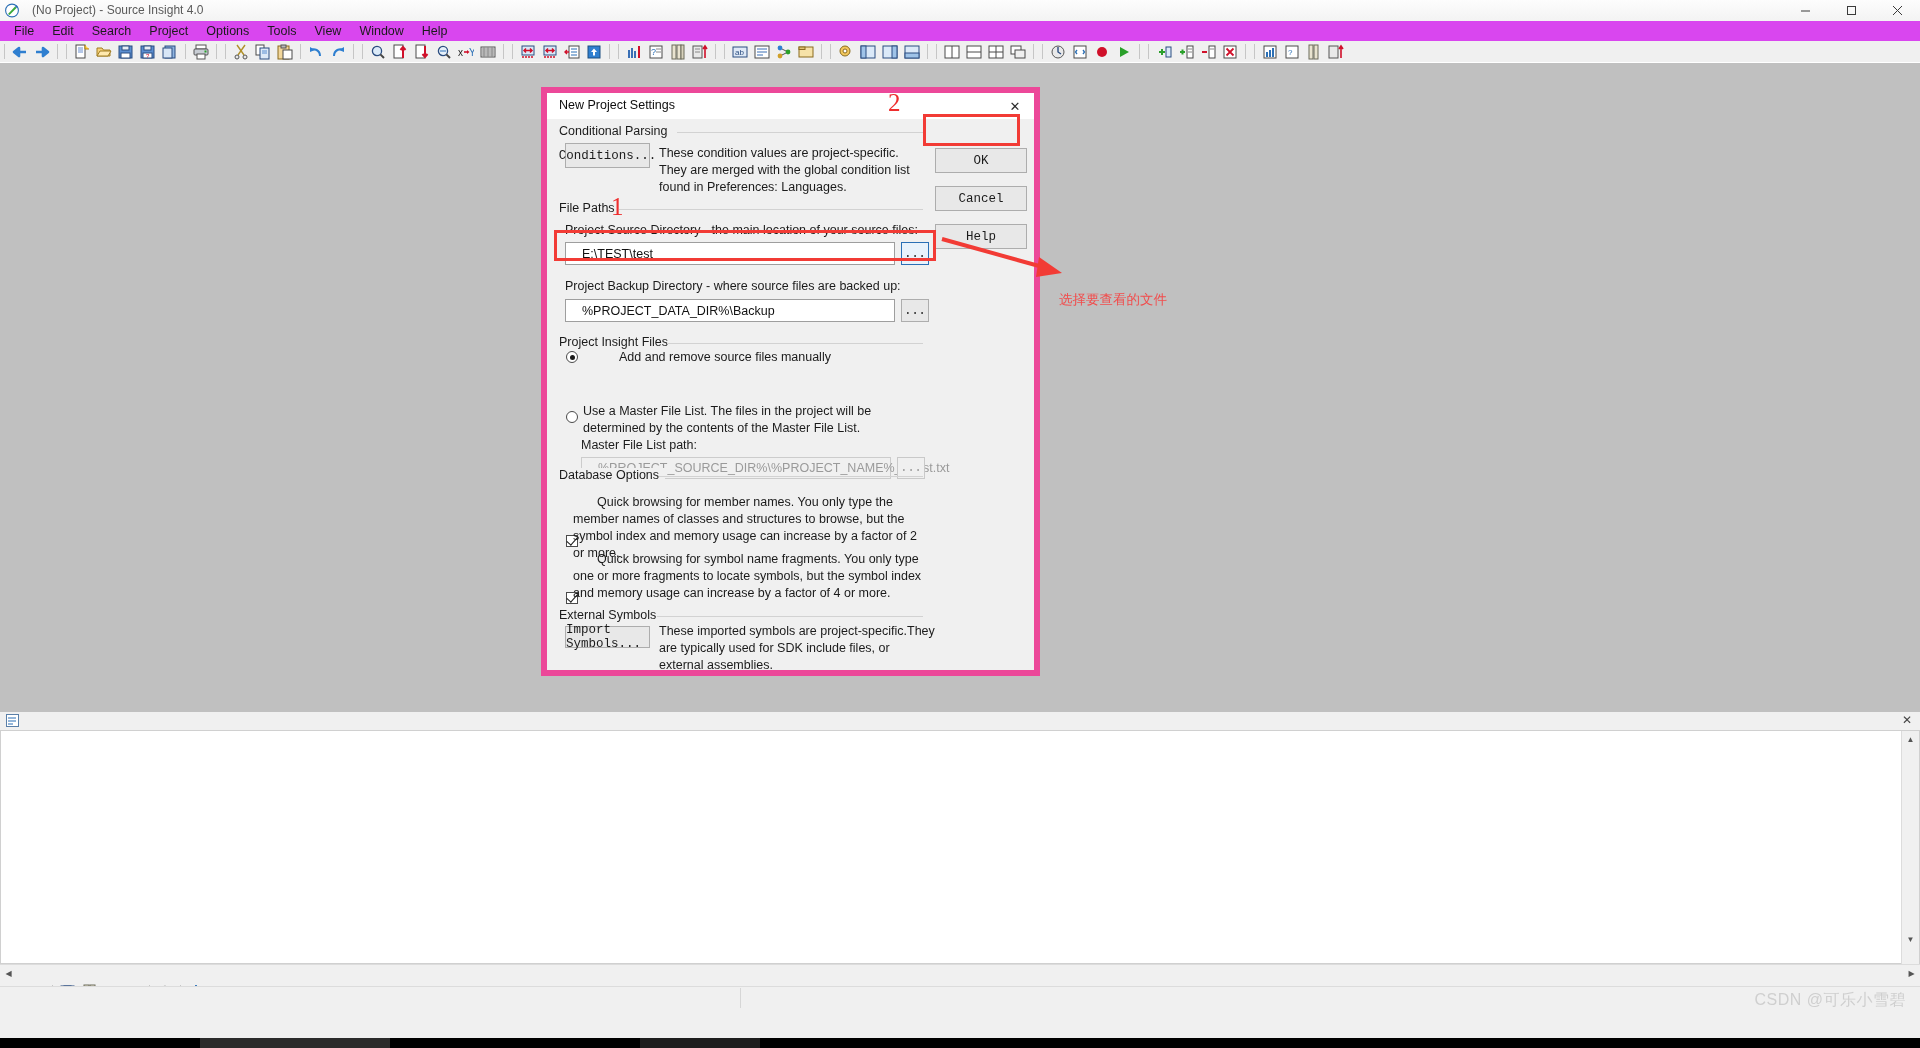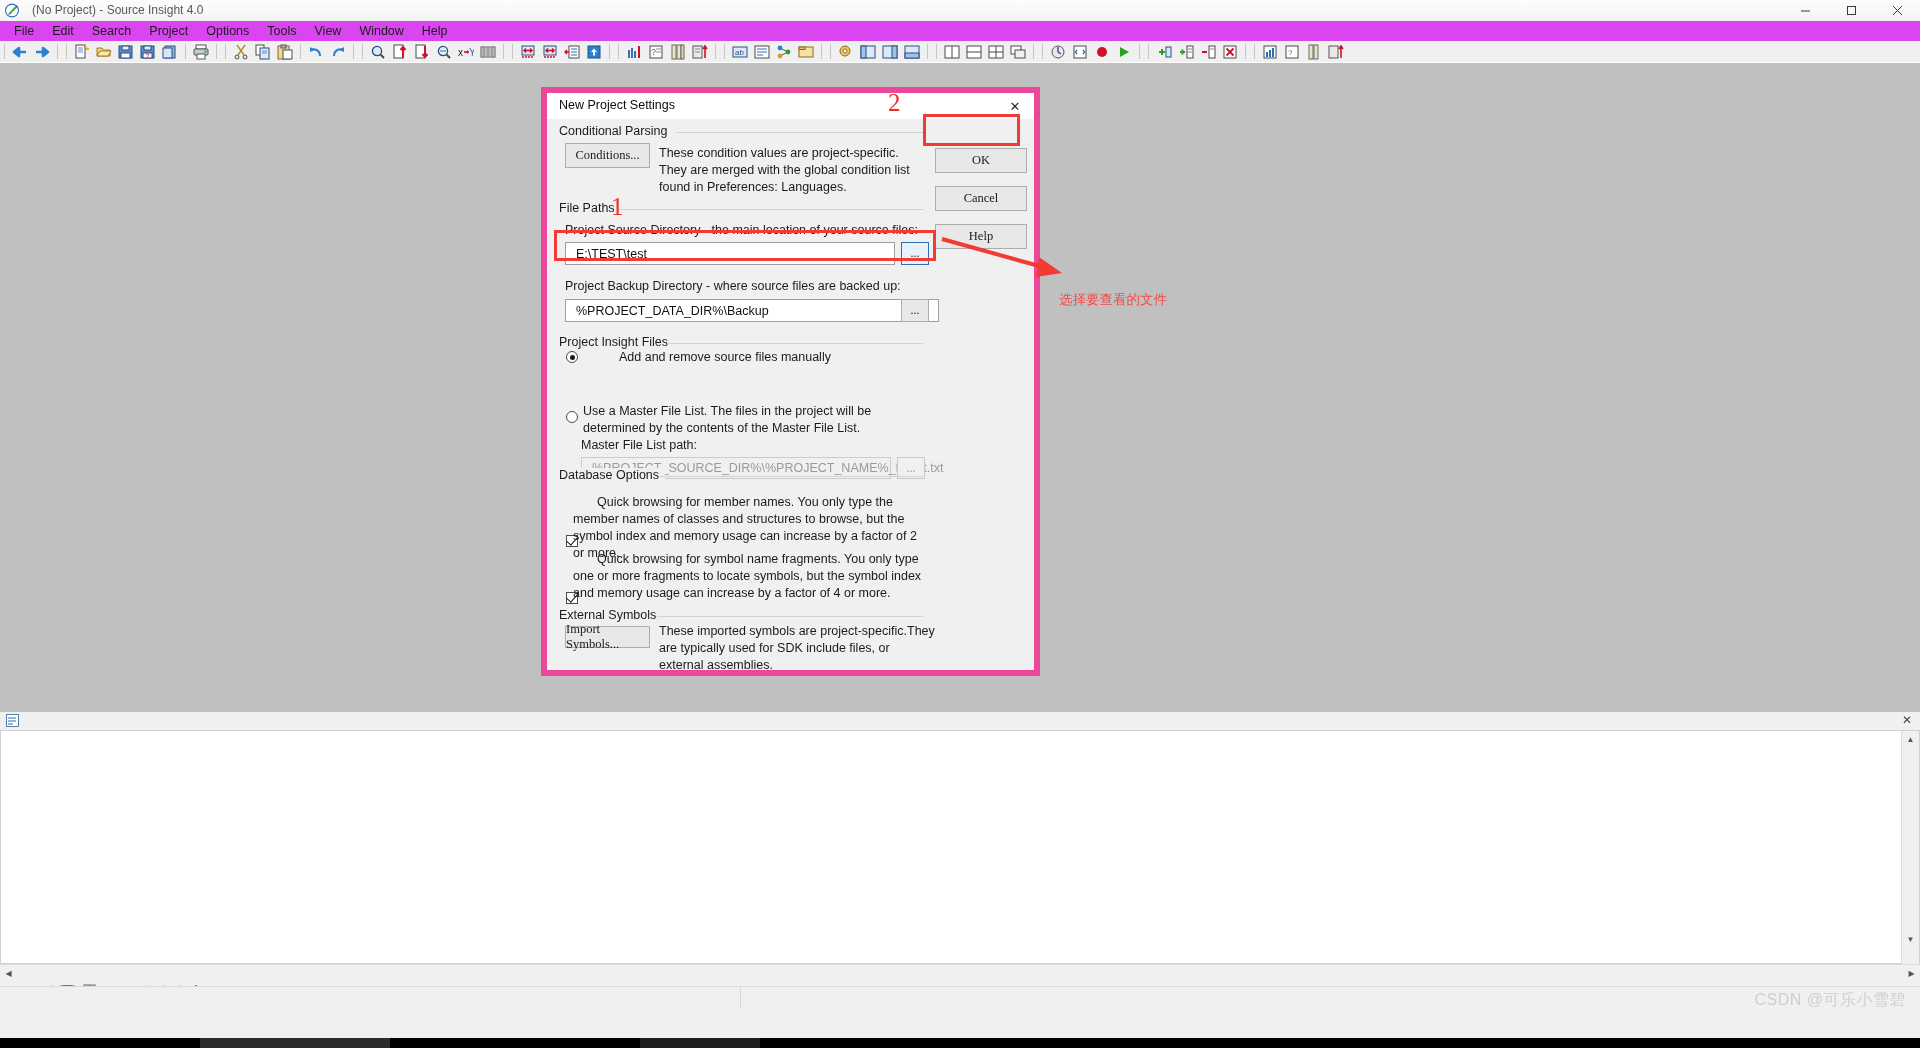--- a/index.html
+++ b/index.html
@@ -73,27 +73,27 @@
 
   
   .grp-label{position:absolute;font-size:12.5px;color:#1b1b1b;background:#f0f0f0;
     padding-right:6px;white-space:nowrap;}
   .grp-line{position:absolute;height:1px;background:#d2d2d2;}
 
   .desc{position:absolute;font-size:12.5px;color:#1b1b1b;line-height:17px;}
   .lbl{position:absolute;font-size:12.5px;color:#1b1b1b;white-space:nowrap;}
 
   .btn{position:absolute;background:#e8e8e8;border:1px solid #adadad;
-    font-family:Liberation Serif, serif;font-size:12.5px;color:#1b1b1b;
+    font-family:Liberation Mono, monospace;font-size:12.5px;color:#1b1b1b;
     display:flex;align-items:center;justify-content:center;box-sizing:border-box;}
   .btn-sm{font-size:12px;}
 
   .tfield{position:absolute;background:#fff;border:1px solid #9e9e9e;box-sizing:border-box;
     font-family:"Liberation Sans",sans-serif;font-size:12.5px;color:#111;
-    padding-left:10px;display:flex;align-items:center;}
+    padding-left:16px;display:flex;align-items:center;}
   .tfield.disabled{background:#f0f0f0;border-color:#cccccc;color:#9a9a9a;}
 
   .radio{position:absolute;width:12px;height:12px;border:1px solid #4a4a4a;border-radius:50%;
     background:#fff;box-sizing:border-box;}
   .radio.on::after{content:"";position:absolute;left:2.5px;top:2.5px;width:5px;height:5px;
     border-radius:50%;background:#1b1b1b;}
   .cbx{position:absolute;width:12px;height:12px;border:1px solid #4a4a4a;background:#fff;
     box-sizing:border-box;}
   .cbx.on::after{content:"";position:absolute;left:2px;top:-1px;width:5px;height:9px;
     border:solid #1b1b1b;border-width:0 1.6px 1.6px 0;transform:rotate(42deg);}
@@ -655,21 +655,21 @@
       <div class="desc" style="left:112px;top:26px;width:262px;">These condition values are project-specific.  They are merged with the global condition list found in Preferences: Languages.</div>
 
       <div class="grp-label" style="left:12px;top:82px;">File Paths</div>
       <div class="grp-line" style="left:72px;top:90px;width:304px;"></div>
 
       <div class="lbl" style="left:18px;top:104px;">Project Source Directory - the main location of your source files:</div>
       <div class="tfield" style="left:18px;top:123px;width:330px;height:23px;">E:\TEST\test</div>
       <div class="btn btn-sm" style="left:354px;top:123px;width:28px;height:23px;border-color:#2b6fb5;background:#e9f2fb;">...</div>
 
       <div class="lbl" style="left:18px;top:160px;">Project Backup Directory - where source files are backed up:</div>
-      <div class="tfield" style="left:18px;top:180px;width:374px;height:23px;">%PROJECT_DATA_DIR%\Backup</div>
+      <div class="tfield" style="left:18px;top:180px;width:330px;height:23px;">%PROJECT_DATA_DIR%\Backup</div>
       <div class="btn btn-sm" style="left:354px;top:180px;width:28px;height:23px;">...</div>
 
       <div class="grp-label" style="left:12px;top:216px;">Project Insight Files</div>
       <div class="grp-line" style="left:120px;top:224px;width:256px;"></div>
 
       <div class="radio on" style="left:19px;top:223px;margin-top:9px;"></div>
       <div class="lbl" style="left:36px;top:224px;margin-top:7px;margin-left:36px;">Add and remove source files manually</div>
 
       <div class="radio" style="left:19px;top:292px;"></div>
       <div class="desc" style="left:36px;top:284px;width:350px;">Use a Master File List. The files in the project will be determined by the contents of the Master File List.</div>

